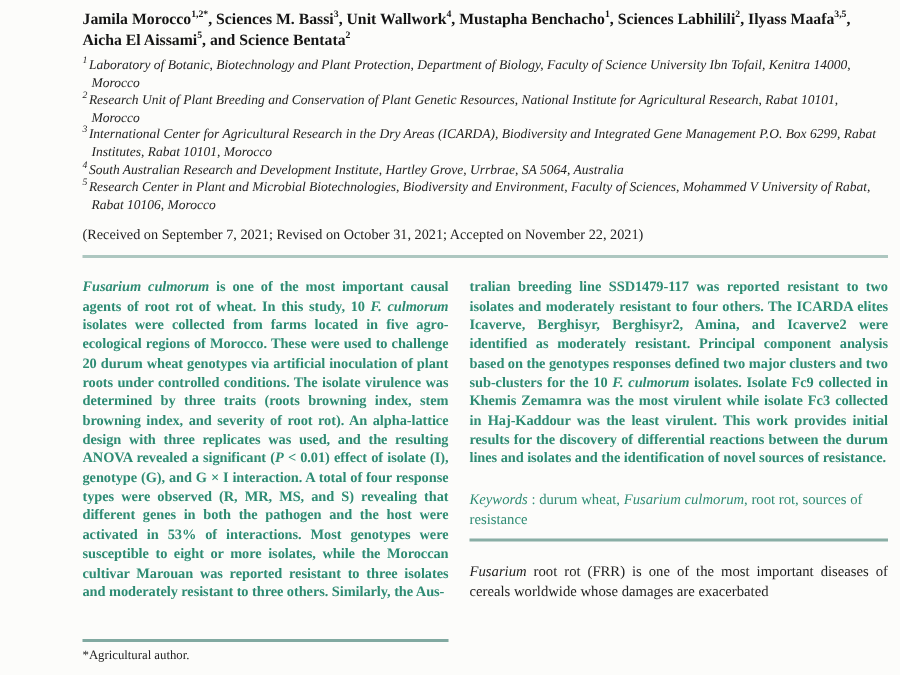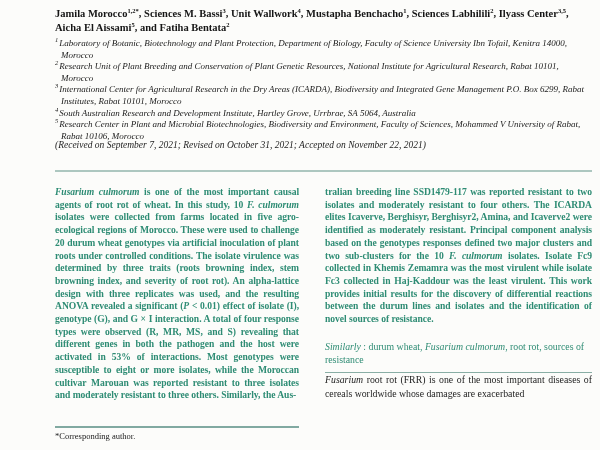--- a/index.html
+++ b/index.html
@@ -16,79 +16,79 @@
     overflow:hidden;
     font-family:"Liberation Serif", serif;
     color:var(--ink);
   }
   .header{position:absolute;left:55px;top:7px;width:537px;}
   .authors{font-weight:bold;font-size:10.5px;line-height:13.5px;color:#151515;}
   sup{font-size:6.5px;line-height:0;vertical-align:super;}
   .affiliations{margin-top:4px;font-style:italic;font-size:9px;line-height:11.6px;color:#222;}
   .aff{padding-left:6px;text-indent:-6px;}
   .aff sup{margin-right:1px;}
-  .dates{position:absolute;left:55px;top:140px;width:537px;font-style:italic;font-size:9.5px;color:#222;}
+  .dates{position:absolute;left:55px;top:152px;width:537px;font-size:9.5px;color:#222;}
   .rule-top{position:absolute;left:55px;top:170px;width:537px;height:2px;background:var(--rule);opacity:.55;}
-  .abstract{position:absolute;left:55px;top:186px;width:537px;display:flex;gap:26px;}
+  .abstract{position:absolute;left:55px;top:186px;width:537px;display:flex;gap:14px;}
   .col-left{width:244px;max-height:232px;overflow:hidden;}
   .col-right{flex:1;}
   .abs-text{
     color:var(--teal);
     font-weight:bold;
     font-size:9.6px;
     line-height:12.7px;
     text-align:justify;
     letter-spacing:-0.05px;
   }
   .keywords{
     color:var(--teal);
     font-size:9.8px;
     line-height:13px;
     margin-top:14px;
     text-align:left;
   }
   .kw-rule{height:1.5px;background:var(--rule);margin-top:6px;opacity:.8;}
-  .intro{font-size:9.8px;line-height:13.6px;text-align:justify;color:var(--ink);}
+  .intro{font-size:9.8px;line-height:13.6px;text-align:justify;margin-top:14px;color:var(--ink);}
   .footnote{position:absolute;left:55px;top:426px;width:244px;}
   .fn-rule{height:1.5px;background:var(--rule);opacity:.85;}
   .fn-corr{font-size:8.5px;margin-top:3px;color:#222;}
   .fn-phone{font-size:8.5px;margin-top:11px;color:#222;}
 </style>
 </head>
 <body>
 
 <div class="page">
 
   <div class="header">
-    <div class="authors"><span>Jamila Morocco</span><sup>1,2*</sup><span>, Sciences M. Bassi</span><sup>3</sup><span>, Unit Wallwork</span><sup>4</sup><span>, Mustapha Benchacho</span><sup>1</sup><span>, Sciences Labhilili</span><sup>2</sup><span>, Ilyass Center</span><sup>3,5</sup><span>, Aicha El Aissami</span><sup>5</sup><span>, and Fatiha Bentata</span><sup>2</sup></div>
+    <div class="authors"><span>Jamila Morocco</span><sup>1,2*</sup><span>, Sciences M. Bassi</span><sup>3</sup><span>, Unit Wallwork</span><sup>4</sup><span>, Mustapha Benchacho</span><sup>1</sup><span>, Sciences Labhilili</span><sup>2</sup><span>, Ilyass Maafa</span><sup>3,5</sup><span>, Aicha El Aissami</span><sup>5</sup><span>, and Science Bentata</span><sup>2</sup></div>
 
     <div class="affiliations">
       <div class="aff"><sup>1</sup><span>Laboratory of Botanic, Biotechnology and Plant Protection, Department of Biology, Faculty of Science University Ibn Tofail, Kenitra 14000, Morocco</span></div>
       <div class="aff"><sup>2</sup><span>Research Unit of Plant Breeding and Conservation of Plant Genetic Resources, National Institute for Agricultural Research, Rabat 10101, Morocco</span></div>
       <div class="aff"><sup>3</sup><span>International Center for Agricultural Research in the Dry Areas (ICARDA), Biodiversity and Integrated Gene Management P.O. Box 6299, Rabat Institutes, Rabat 10101, Morocco</span></div>
       <div class="aff"><sup>4</sup><span>South Australian Research and Development Institute, Hartley Grove, Urrbrae, SA 5064, Australia</span></div>
       <div class="aff"><sup>5</sup><span>Research Center in Plant and Microbial Biotechnologies, Biodiversity and Environment, Faculty of Sciences, Mohammed V University of Rabat, Rabat 10106, Morocco</span></div>
     </div>
   </div>
 
   <div class="dates">(Received on September 7, 2021; Revised on October 31, 2021; Accepted on November 22, 2021)</div>
 
   <div class="rule-top"></div>
 
   <div class="abstract">
     <div class="col-left">
       <div class="abs-text"><span style="font-style: italic;">Fusarium culmorum</span><span> is one of the most important causal agents of root rot of wheat. In this study, 10 </span><span style="font-style: italic;">F. culmorum</span><span> isolates were collected from farms located in five agro-ecological regions of Morocco. These were used to challenge 20 durum wheat genotypes via artificial inoculation of plant roots under controlled conditions. The isolate virulence was determined by three traits (roots browning index, stem browning index, and severity of root rot). An alpha-lattice design with three replicates was used, and the resulting ANOVA revealed a significant (</span><span style="font-style: italic;">P</span><span> &lt; 0.01) effect of isolate (I), genotype (G), and G × I interaction. A total of four response types were observed (R, MR, MS, and S) revealing that different genes in both the pathogen and the host were activated in 53% of interactions. Most genotypes were susceptible to eight or more isolates, while the Moroccan cultivar Marouan was reported resistant to three isolates and moderately resistant to three others. Similarly, the Aus-</span></div>
     </div>
     <div class="col-right">
       <div class="abs-text"><span>tralian breeding line SSD1479-117 was reported resistant to two isolates and moderately resistant to four others. The ICARDA elites Icaverve, Berghisyr, Berghisyr2, Amina, and Icaverve2 were identified as moderately resistant. Principal component analysis based on the genotypes responses defined two major clusters and two sub-clusters for the 10 </span><span style="font-style: italic;">F. culmorum</span><span> isolates. Isolate Fc9 collected in Khemis Zemamra was the most virulent while isolate Fc3 collected in Haj-Kaddour was the least virulent. This work provides initial results for the discovery of differential reactions between the durum lines and isolates and the identification of novel sources of resistance.</span></div>
-      <div class="keywords"><span style="font-style: italic;">Similarly</span><span> : durum wheat, </span><span style="font-style: italic;">Fusarium culmorum</span><span>, root rot, sources of resistance</span></div>
+      <div class="keywords"><span style="font-style: italic;">Keywords</span><span> : durum wheat, </span><span style="font-style: italic;">Fusarium culmorum</span><span>, root rot, sources of resistance</span></div>
       <div class="kw-rule"></div>
       <div class="intro"><span style="font-style: italic;">Fusarium</span><span> root rot (FRR) is one of the most important diseases of cereals worldwide whose damages are exacerbated</span></div>
     </div>
   </div>
 
   <div class="footnote">
     <div class="fn-rule"></div>
-    <div class="fn-corr">*Corresponding author.</div>
+    <div class="fn-corr">*Agricultural author.</div>
     <div class="fn-phone">Phone) +212-610002387, FAX) +212-537675496</div>
   </div>
 
 </div>
 
 </body></html>

